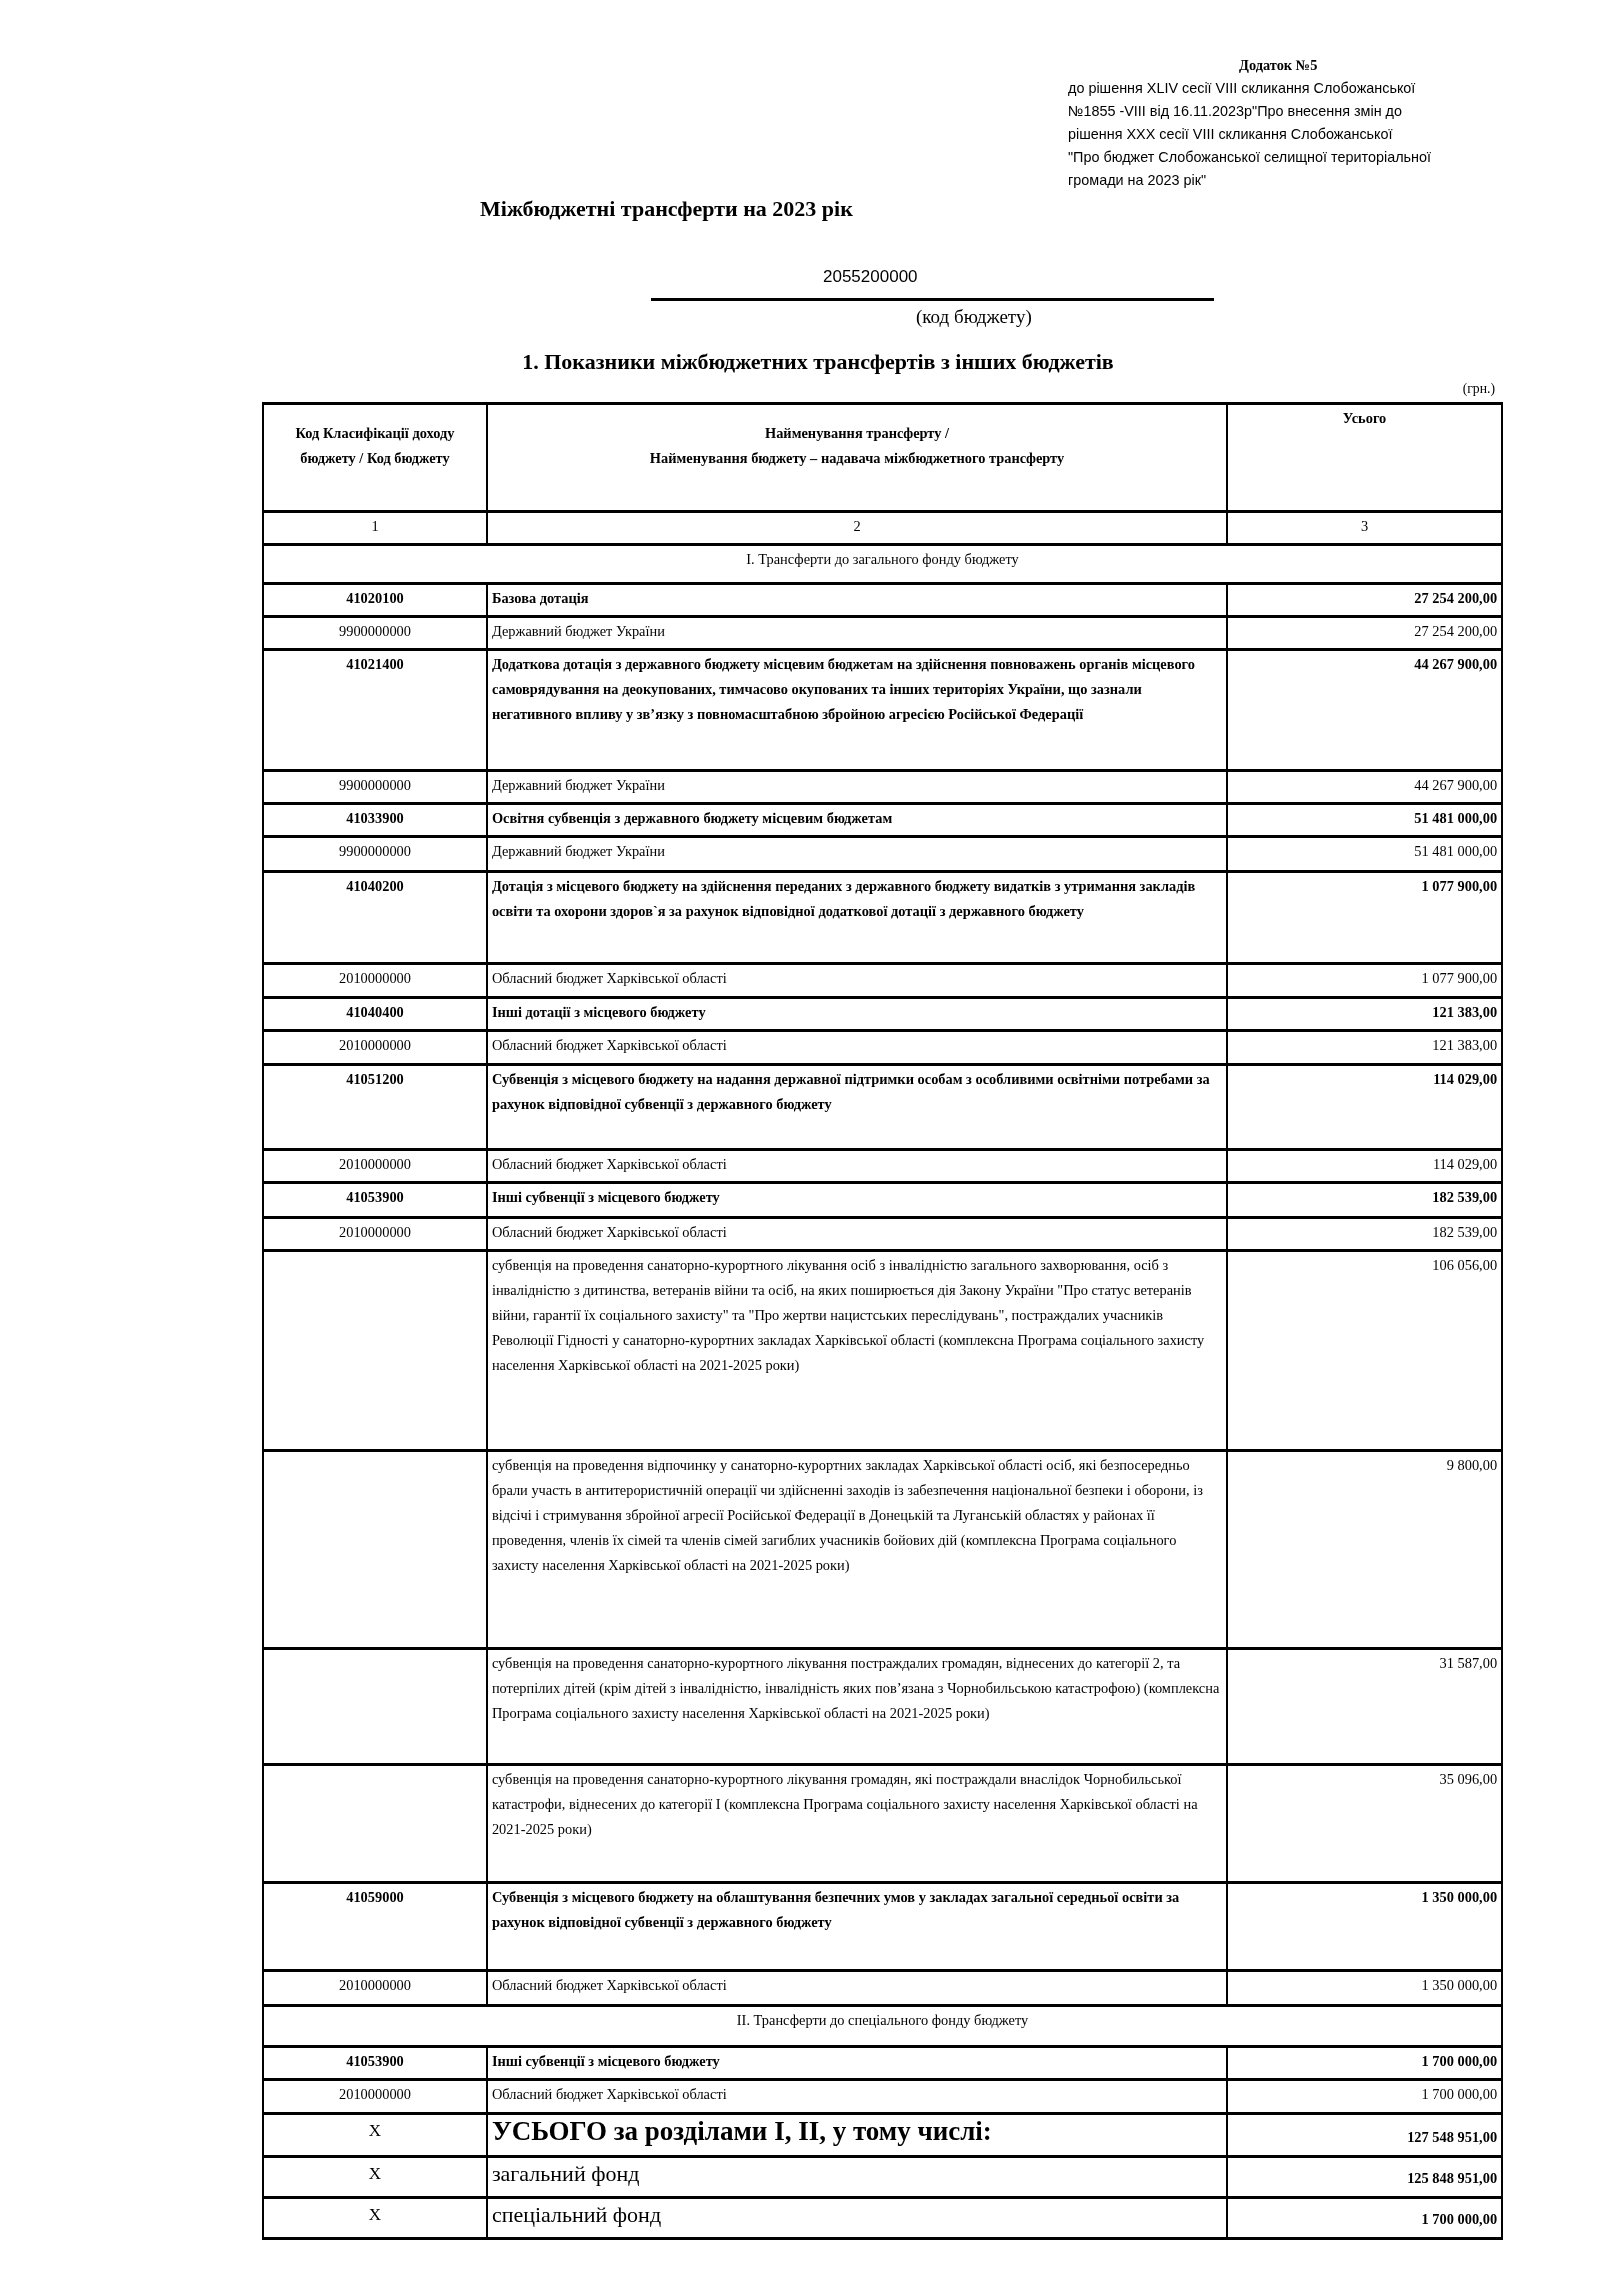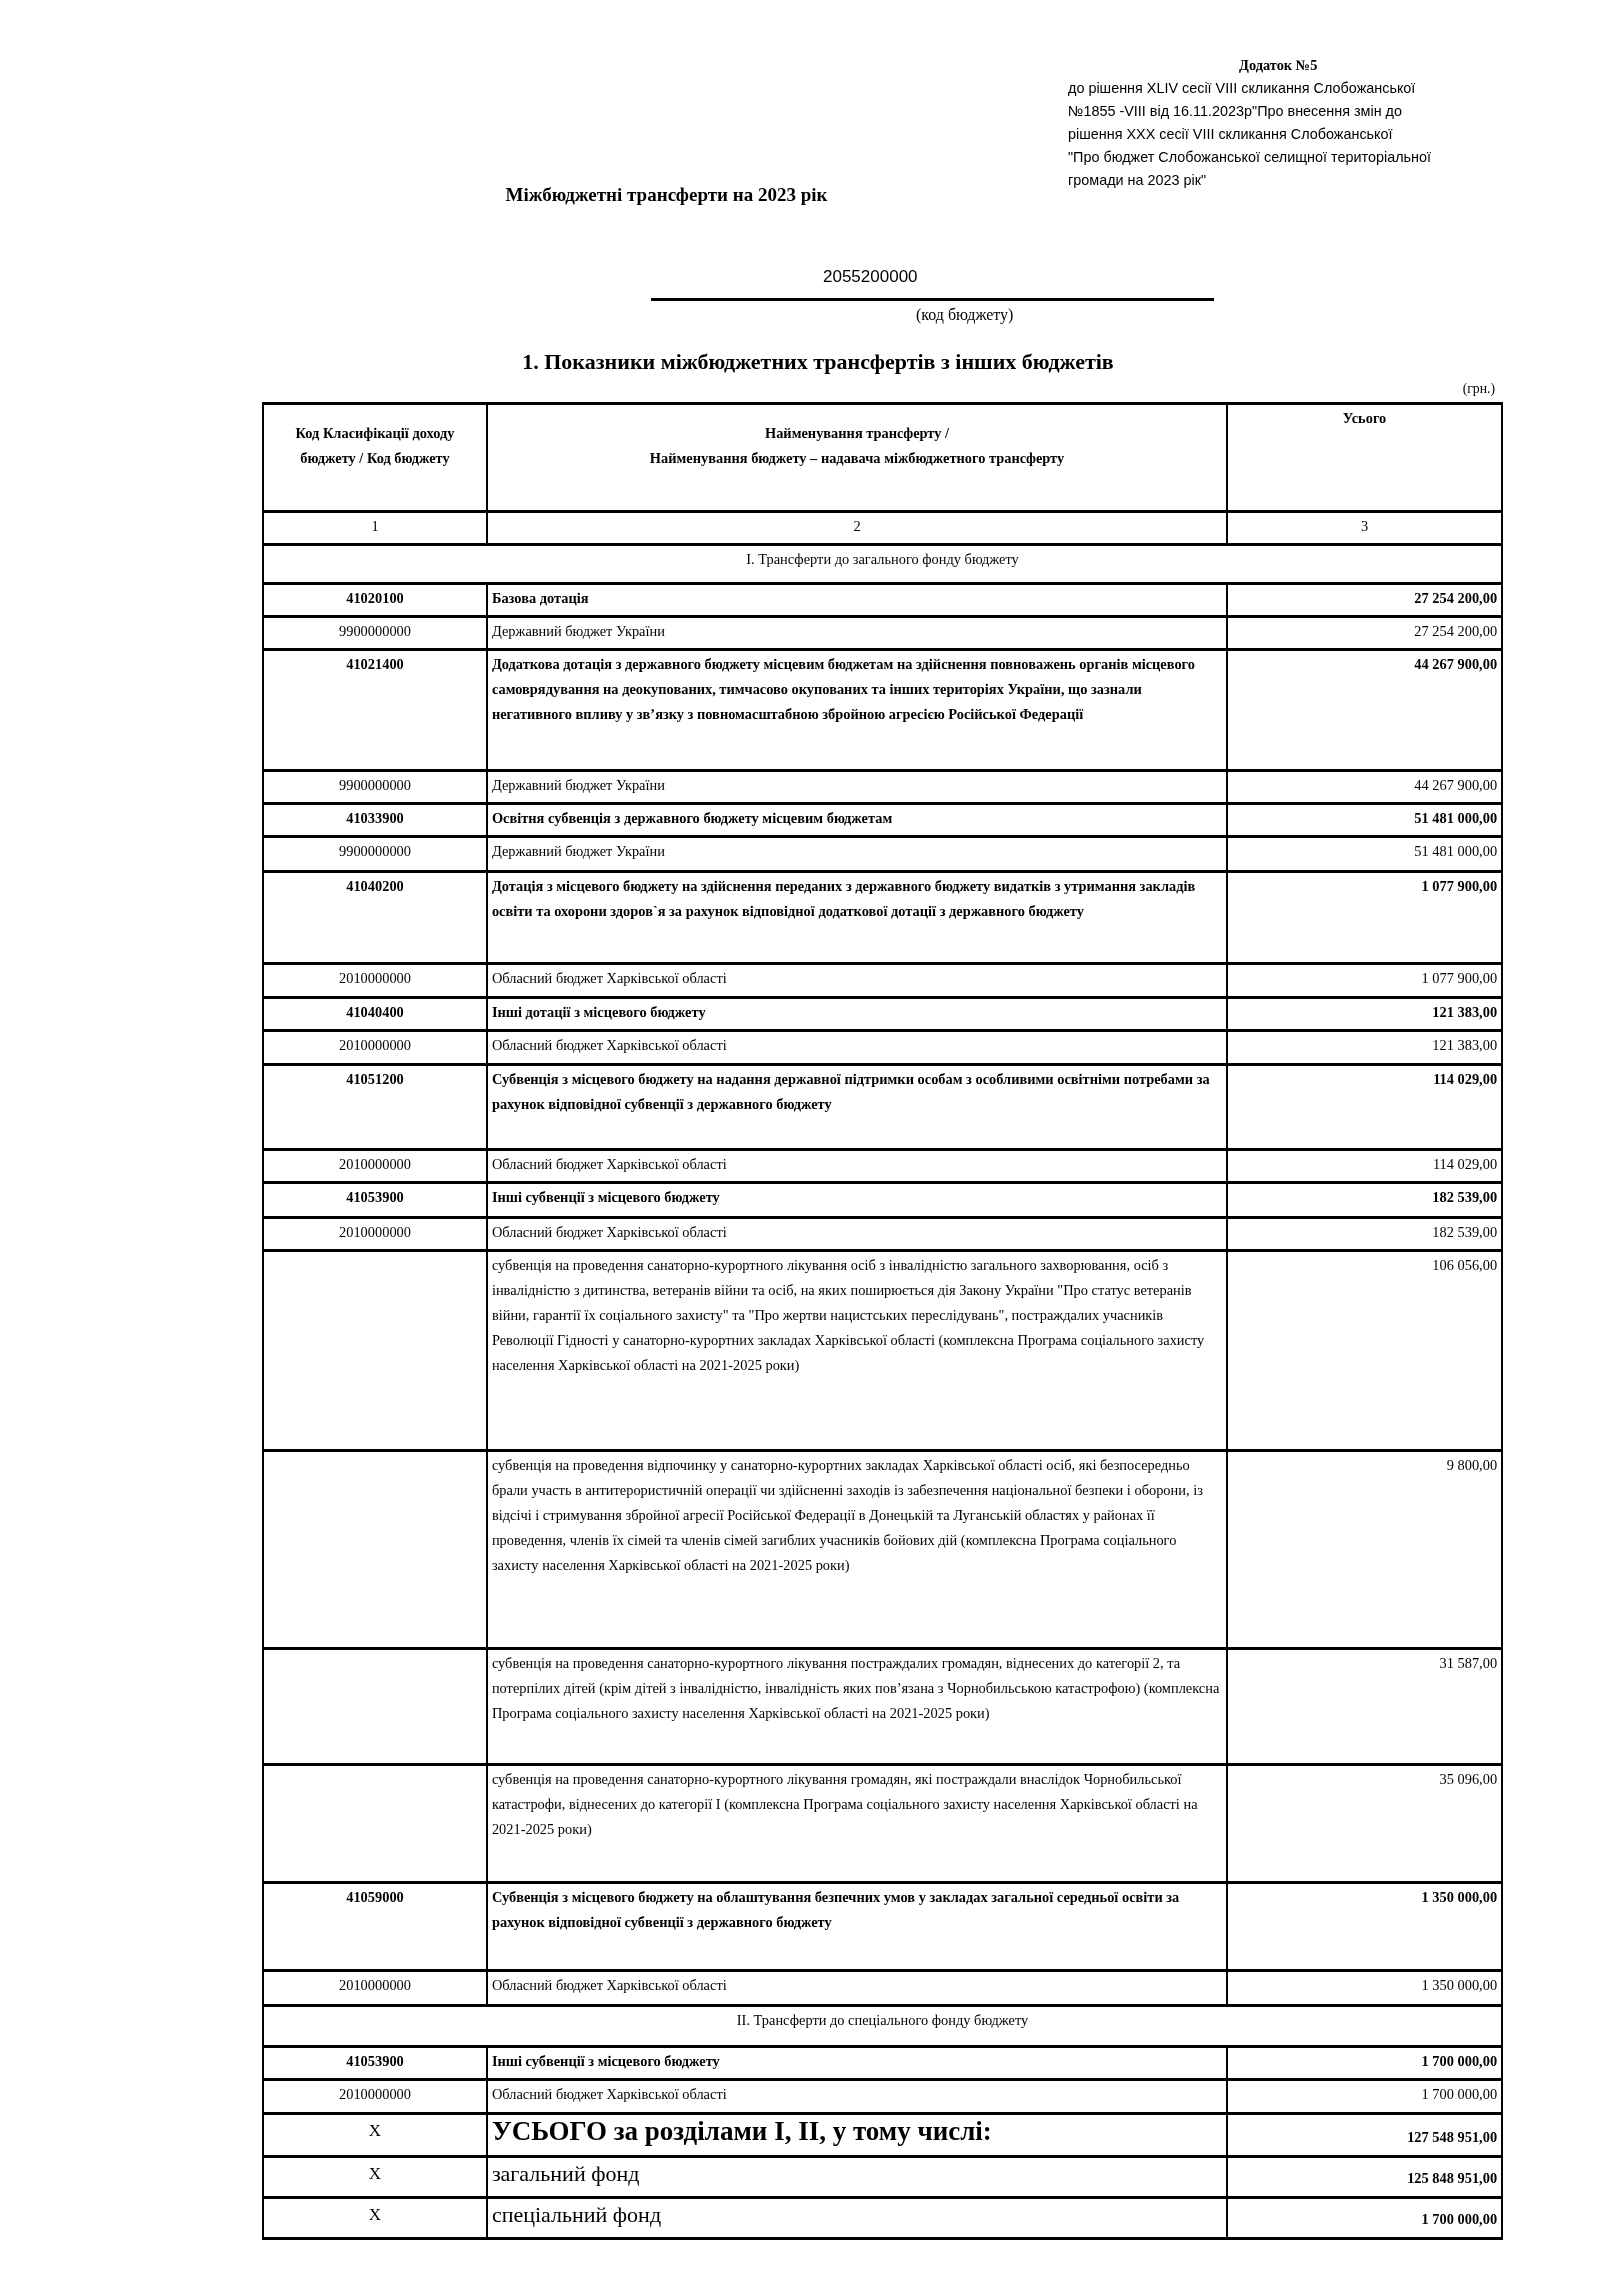--- a/index.html
+++ b/index.html
@@ -1,23 +1,23 @@
 <!DOCTYPE html>
 <html style="font-size:10.5px"><head>
 <meta charset="utf-8">
 <style>
   html, body { margin: 0; padding: 0; background: #ffffff; }
   body { width: 1623px; height: 2295px; position: relative; color: #000; font-family: "Liberation Serif", serif; overflow: hidden; }
   .annex { position: absolute; left: 1068px; top: 54px; width: 458px; font-family: "Liberation Sans", sans-serif; font-size: 14.4px; line-height: 23px; }
   .annex .annex-title { font-family: "Liberation Serif", serif; font-weight: bold; font-size: 14.4px; padding-left: 171px; }
   .annex div { white-space: nowrap; }
-  .doc-title { position: absolute; left: 0; width: 1333px; top: 184px; text-align: center; font-weight: bold; font-size: 19px; }
+  .doc-title { position: absolute; left: 0; width: 1333px; top: 196px; text-align: center; font-weight: bold; font-size: 22px; }
   .budget-code { position: absolute; left: 654px; width: 523px; top: 267px; text-align: left; padding-left: 169px; box-sizing: border-box; font-family: "Liberation Sans", sans-serif; font-size: 17px; }
   .code-line { position: absolute; left: 651px; width: 563px; top: 298px; height: 2.6px; background: #000; }
-  .code-caption { position: absolute; left: 877px; top: 306px; font-size: 16px; padding-left: 39px; }
+  .code-caption { position: absolute; left: 877px; top: 306px; font-size: 19px; padding-left: 39px; }
   .section-title { position: absolute; left: 0; width: 1623px; top: 337px; padding-left: 13px; box-sizing: border-box; text-align: center; font-weight: bold; font-size: 22px; margin-top: 12px; }
   .units { position: absolute; right: 128px; top: 381px; font-size: 13.7px; }
 
   table.main { position: absolute; left: 262px; top: 402px; width: 1239px; border-collapse: collapse; table-layout: fixed; }
   table.main td { border: 2px solid #000; border-top-width: 3.3px; border-bottom-width: 3.3px; font-size: 14.4px; line-height: 25px; padding: 1.3px 3.9px; vertical-align: top; box-sizing: border-box; }
   table.main col.c1 { width: 224px; }
   table.main col.c2 { width: 740px; }
   table.main col.c3 { width: 275px; }
   td.code { text-align: center; }
   td.amt { text-align: right; padding-right: 1.3px; }

